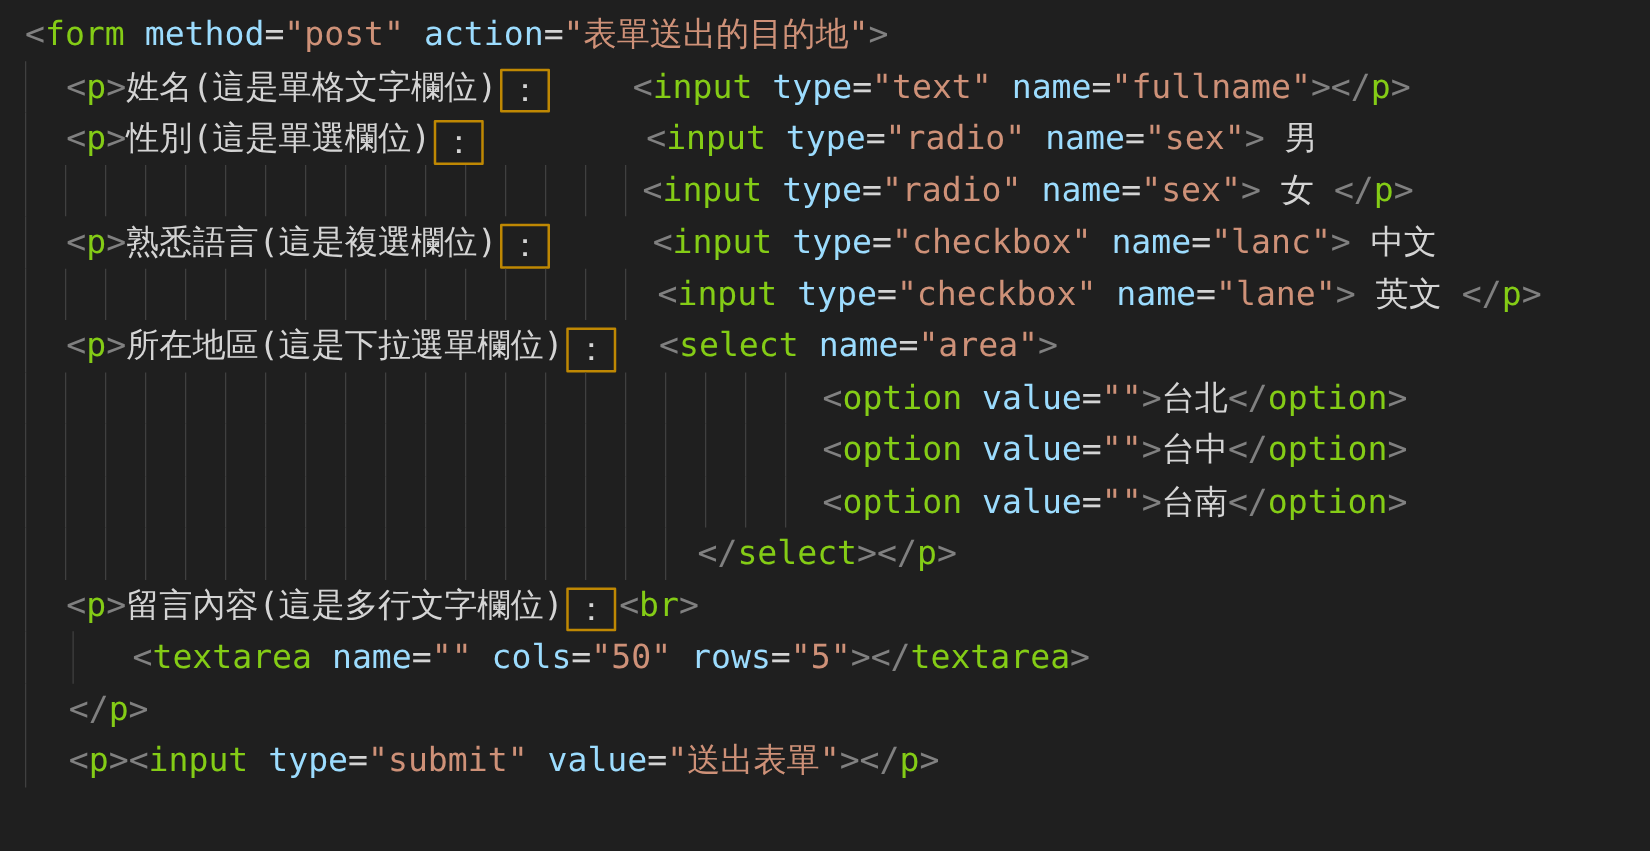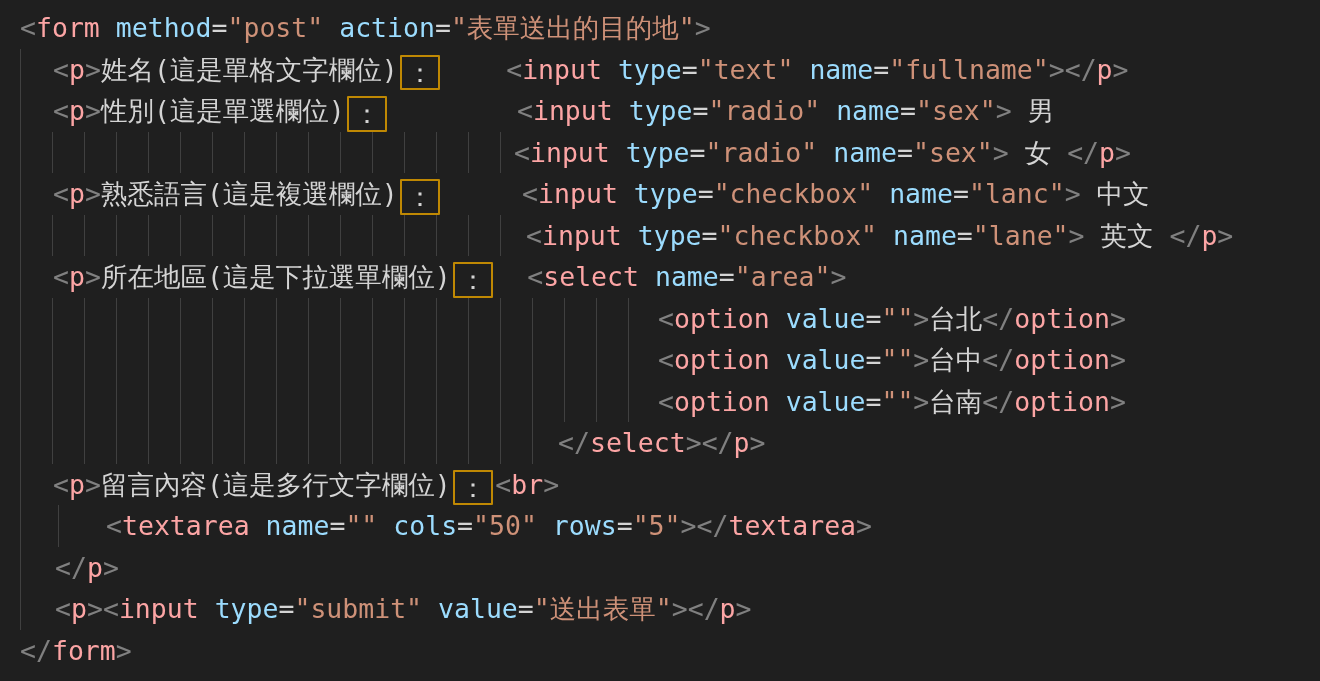--- a/index.html
+++ b/index.html
@@ -10,21 +10,21 @@
   }
   #editor{position:relative;width:1320px;height:681px;}
   .line{
     position:absolute;left:0;width:100%;height:41.5px;
     white-space:pre;font-size:26.5px;
   }
   .codewrap{position:absolute;top:0;line-height:41.5px;white-space:pre;}
   .guide{position:absolute;top:0;bottom:0;width:1px;background:#404040;}
   .tok{white-space:pre;}
   .pt{color:#808080;}
-  .tg{color:#fca5a5;}
+  .tg{color:#84cc16;}
   .at{color:#9cdcfe;}
   .eq{color:#d4d4d4;}
   .st{color:#ce9178;}
   .tx{color:#d4d4d4;}
   .bx{
     display:inline-block;color:#d4d4d4;
     border:2px solid #bf8803;border-radius:1px;
     padding:0 5px;margin:0 2px;line-height:1.2;vertical-align:-3px;
   }
 </style>
@@ -40,14 +40,13 @@
     <div class="line" style="top: 214.5px;"><span class="guide" style="left: 20px;"></span><span class="guide" style="left: 52px;"></span><span class="guide" style="left: 84px;"></span><span class="guide" style="left: 116px;"></span><span class="guide" style="left: 148px;"></span><span class="guide" style="left: 180px;"></span><span class="guide" style="left: 212px;"></span><span class="guide" style="left: 244px;"></span><span class="guide" style="left: 276px;"></span><span class="guide" style="left: 308px;"></span><span class="guide" style="left: 340px;"></span><span class="guide" style="left: 372px;"></span><span class="guide" style="left: 404px;"></span><span class="guide" style="left: 436px;"></span><span class="guide" style="left: 468px;"></span><span class="guide" style="left: 500px;"></span><span class="codewrap" style="left: 526px;"><span class="tok pt">&lt;</span><span class="tok tg">input</span><span class="tok tx"> </span><span class="tok at">type</span><span class="tok eq">=</span><span class="tok st">"checkbox"</span><span class="tok tx"> </span><span class="tok at">name</span><span class="tok eq">=</span><span class="tok st">"lane"</span><span class="tok pt">&gt;</span><span class="tok tx"> 英文 </span><span class="tok pt">&lt;/</span><span class="tok tg">p</span><span class="tok pt">&gt;</span></span></div>
     <div class="line" style="top: 256px;"><span class="guide" style="left: 20px;"></span><span class="codewrap" style="left: 53px;"><span class="tok pt">&lt;</span><span class="tok tg">p</span><span class="tok pt">&gt;</span><span class="tok tx">所在地區(這是下拉選單欄位)</span><span class="tok bx">：</span><span class="tok tx">  </span><span class="tok pt">&lt;</span><span class="tok tg">select</span><span class="tok tx"> </span><span class="tok at">name</span><span class="tok eq">=</span><span class="tok st">"area"</span><span class="tok pt">&gt;</span></span></div>
     <div class="line" style="top: 297.5px;"><span class="guide" style="left: 20px;"></span><span class="guide" style="left: 52px;"></span><span class="guide" style="left: 84px;"></span><span class="guide" style="left: 116px;"></span><span class="guide" style="left: 148px;"></span><span class="guide" style="left: 180px;"></span><span class="guide" style="left: 212px;"></span><span class="guide" style="left: 244px;"></span><span class="guide" style="left: 276px;"></span><span class="guide" style="left: 308px;"></span><span class="guide" style="left: 340px;"></span><span class="guide" style="left: 372px;"></span><span class="guide" style="left: 404px;"></span><span class="guide" style="left: 436px;"></span><span class="guide" style="left: 468px;"></span><span class="guide" style="left: 500px;"></span><span class="guide" style="left: 532px;"></span><span class="guide" style="left: 564px;"></span><span class="guide" style="left: 596px;"></span><span class="guide" style="left: 628px;"></span><span class="codewrap" style="left: 658px;"><span class="tok pt">&lt;</span><span class="tok tg">option</span><span class="tok tx"> </span><span class="tok at">value</span><span class="tok eq">=</span><span class="tok st">""</span><span class="tok pt">&gt;</span><span class="tok tx">台北</span><span class="tok pt">&lt;/</span><span class="tok tg">option</span><span class="tok pt">&gt;</span></span></div>
     <div class="line" style="top: 339px;"><span class="guide" style="left: 20px;"></span><span class="guide" style="left: 52px;"></span><span class="guide" style="left: 84px;"></span><span class="guide" style="left: 116px;"></span><span class="guide" style="left: 148px;"></span><span class="guide" style="left: 180px;"></span><span class="guide" style="left: 212px;"></span><span class="guide" style="left: 244px;"></span><span class="guide" style="left: 276px;"></span><span class="guide" style="left: 308px;"></span><span class="guide" style="left: 340px;"></span><span class="guide" style="left: 372px;"></span><span class="guide" style="left: 404px;"></span><span class="guide" style="left: 436px;"></span><span class="guide" style="left: 468px;"></span><span class="guide" style="left: 500px;"></span><span class="guide" style="left: 532px;"></span><span class="guide" style="left: 564px;"></span><span class="guide" style="left: 596px;"></span><span class="guide" style="left: 628px;"></span><span class="codewrap" style="left: 658px;"><span class="tok pt">&lt;</span><span class="tok tg">option</span><span class="tok tx"> </span><span class="tok at">value</span><span class="tok eq">=</span><span class="tok st">""</span><span class="tok pt">&gt;</span><span class="tok tx">台中</span><span class="tok pt">&lt;/</span><span class="tok tg">option</span><span class="tok pt">&gt;</span></span></div>
     <div class="line" style="top: 380.5px;"><span class="guide" style="left: 20px;"></span><span class="guide" style="left: 52px;"></span><span class="guide" style="left: 84px;"></span><span class="guide" style="left: 116px;"></span><span class="guide" style="left: 148px;"></span><span class="guide" style="left: 180px;"></span><span class="guide" style="left: 212px;"></span><span class="guide" style="left: 244px;"></span><span class="guide" style="left: 276px;"></span><span class="guide" style="left: 308px;"></span><span class="guide" style="left: 340px;"></span><span class="guide" style="left: 372px;"></span><span class="guide" style="left: 404px;"></span><span class="guide" style="left: 436px;"></span><span class="guide" style="left: 468px;"></span><span class="guide" style="left: 500px;"></span><span class="guide" style="left: 532px;"></span><span class="guide" style="left: 564px;"></span><span class="guide" style="left: 596px;"></span><span class="guide" style="left: 628px;"></span><span class="codewrap" style="left: 658px;"><span class="tok pt">&lt;</span><span class="tok tg">option</span><span class="tok tx"> </span><span class="tok at">value</span><span class="tok eq">=</span><span class="tok st">""</span><span class="tok pt">&gt;</span><span class="tok tx">台南</span><span class="tok pt">&lt;/</span><span class="tok tg">option</span><span class="tok pt">&gt;</span></span></div>
     <div class="line" style="top: 422px;"><span class="guide" style="left: 20px;"></span><span class="guide" style="left: 52px;"></span><span class="guide" style="left: 84px;"></span><span class="guide" style="left: 116px;"></span><span class="guide" style="left: 148px;"></span><span class="guide" style="left: 180px;"></span><span class="guide" style="left: 212px;"></span><span class="guide" style="left: 244px;"></span><span class="guide" style="left: 276px;"></span><span class="guide" style="left: 308px;"></span><span class="guide" style="left: 340px;"></span><span class="guide" style="left: 372px;"></span><span class="guide" style="left: 404px;"></span><span class="guide" style="left: 436px;"></span><span class="guide" style="left: 468px;"></span><span class="guide" style="left: 500px;"></span><span class="guide" style="left: 532px;"></span><span class="codewrap" style="left: 558px;"><span class="tok pt">&lt;/</span><span class="tok tg">select</span><span class="tok pt">&gt;</span><span class="tok pt">&lt;/</span><span class="tok tg">p</span><span class="tok pt">&gt;</span></span></div>
     <div class="line" style="top: 463.5px;"><span class="guide" style="left: 20px;"></span><span class="codewrap" style="left: 53px;"><span class="tok pt">&lt;</span><span class="tok tg">p</span><span class="tok pt">&gt;</span><span class="tok tx">留言內容(這是多行文字欄位)</span><span class="tok bx">：</span><span class="tok pt">&lt;</span><span class="tok tg">br</span><span class="tok pt">&gt;</span></span></div>
     <div class="line" style="top: 505px;"><span class="guide" style="left: 20px;"></span><span class="guide" style="left: 58px;"></span><span class="codewrap" style="left: 106px;"><span class="tok pt">&lt;</span><span class="tok tg">textarea</span><span class="tok tx"> </span><span class="tok at">name</span><span class="tok eq">=</span><span class="tok st">""</span><span class="tok tx"> </span><span class="tok at">cols</span><span class="tok eq">=</span><span class="tok st">"50"</span><span class="tok tx"> </span><span class="tok at">rows</span><span class="tok eq">=</span><span class="tok st">"5"</span><span class="tok pt">&gt;</span><span class="tok pt">&lt;/</span><span class="tok tg">textarea</span><span class="tok pt">&gt;</span></span></div>
     <div class="line" style="top: 546.5px;"><span class="guide" style="left: 20px;"></span><span class="codewrap" style="left: 55px;"><span class="tok pt">&lt;/</span><span class="tok tg">p</span><span class="tok pt">&gt;</span></span></div>
     <div class="line" style="top: 588px;"><span class="guide" style="left: 20px;"></span><span class="codewrap" style="left: 55px;"><span class="tok pt">&lt;</span><span class="tok tg">p</span><span class="tok pt">&gt;</span><span class="tok pt">&lt;</span><span class="tok tg">input</span><span class="tok tx"> </span><span class="tok at">type</span><span class="tok eq">=</span><span class="tok st">"submit"</span><span class="tok tx"> </span><span class="tok at">value</span><span class="tok eq">=</span><span class="tok st">"送出表單"</span><span class="tok pt">&gt;</span><span class="tok pt">&lt;/</span><span class="tok tg">p</span><span class="tok pt">&gt;</span></span></div>
-    <div class="line" style="top: 629.5px;"><span class="codewrap" style="left: 20px;"><span class="tok pt">&lt;/</span><span class="tok tg">form</span><span class="tok pt">&gt;</span></span></div>
   </div>
 
 </body></html>

